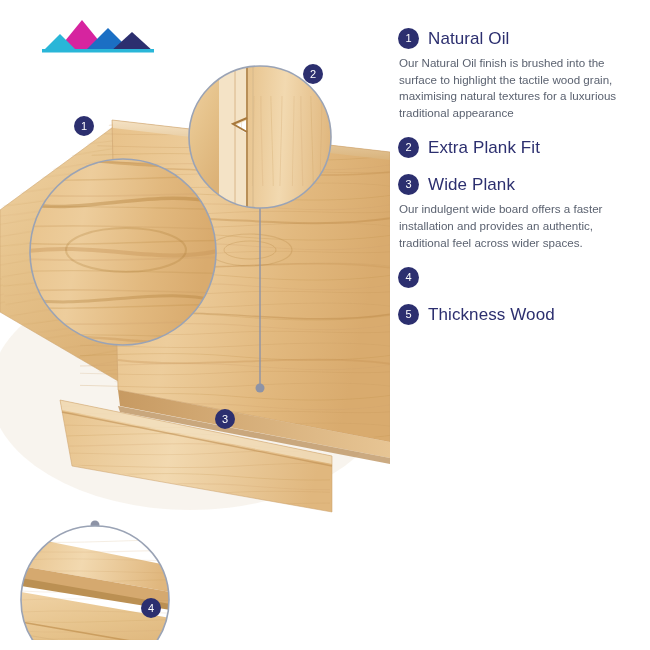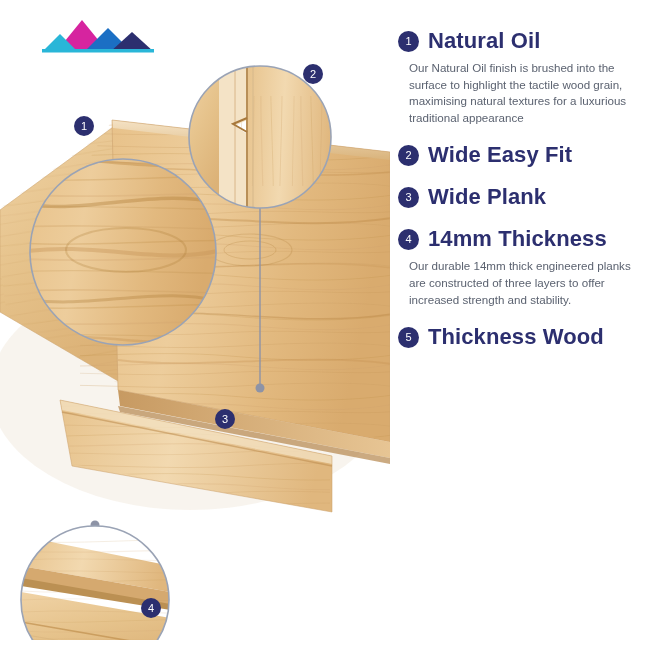--- a/index.html
+++ b/index.html
@@ -89,29 +89,29 @@
     background: #2c2f6f;
     color: #fff;
     font-size: 11px;
     line-height: 21px;
     text-align: center;
     flex: 0 0 21px;
     margin-right: 9px;
   }
   .feature-title {
     color: #2c2f6f;
-    font-size: 22px;
-    font-weight: 700;
+    font-size: 17px;
+    font-weight: 400;
     letter-spacing: .1px;
   }
   .feature-body {
     color: #5b6270;
     font-size: 11.6px;
     line-height: 16.6px;
-    margin-left: 11px;
+    margin-left: 1px;
   }
 </style>
 </head>
 <body>
 
 <div class="page">
 
   <div class="logo">
     <div class="logo-mark">
       <svg width="150" height="42" viewBox="0 0 150 42" xmlns="http://www.w3.org/2000/svg">
@@ -307,37 +307,36 @@
       <div class="feature-head">
         <div class="feature-num">1</div>
         <div class="feature-title">Natural Oil</div>
       </div>
       <div class="feature-body">Our Natural Oil finish is brushed into the surface to highlight the tactile wood grain, maximising natural textures for a luxurious traditional appearance</div>
     </div>
 
     <div class="feature">
       <div class="feature-head">
         <div class="feature-num">2</div>
-        <div class="feature-title">Wide Easy Fit</div>
+        <div class="feature-title">Extra Plank Fit</div>
       </div>
     </div>
 
     <div class="feature">
       <div class="feature-head">
         <div class="feature-num">3</div>
         <div class="feature-title">Wide Plank</div>
       </div>
+      <div class="feature-body">Our indulgent wide board offers a faster installation and provides an authentic, traditional feel across wider spaces.</div>
     </div>
 
     <div class="feature">
       <div class="feature-head">
         <div class="feature-num">4</div>
-        <div class="feature-title">14mm Thickness</div>
-      </div>
-      <div class="feature-body">Our durable 14mm thick engineered planks are constructed of three layers to offer increased strength and stability.</div>
+      </div>
     </div>
 
     <div class="feature">
       <div class="feature-head">
         <div class="feature-num">5</div>
         <div class="feature-title">Thickness Wood</div>
       </div>
     </div>
 
   </div>

